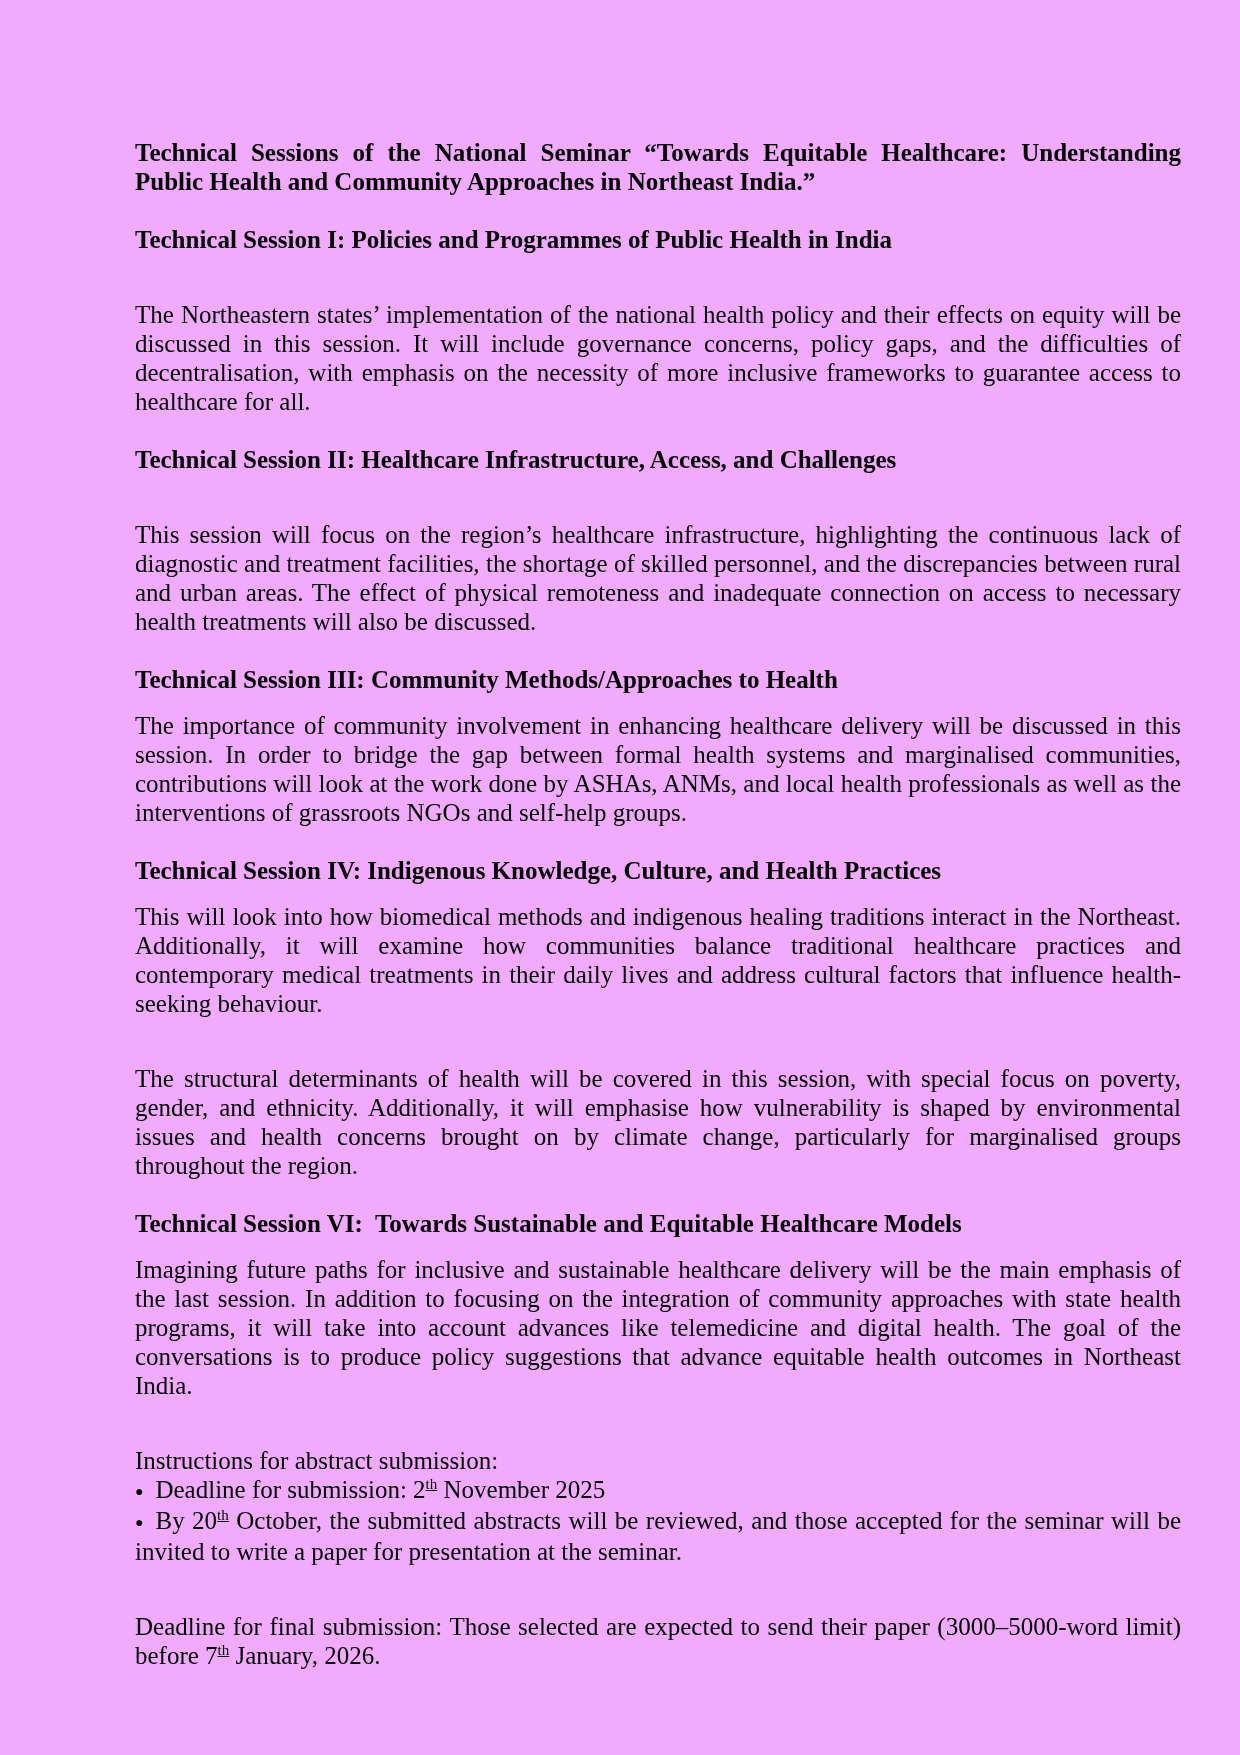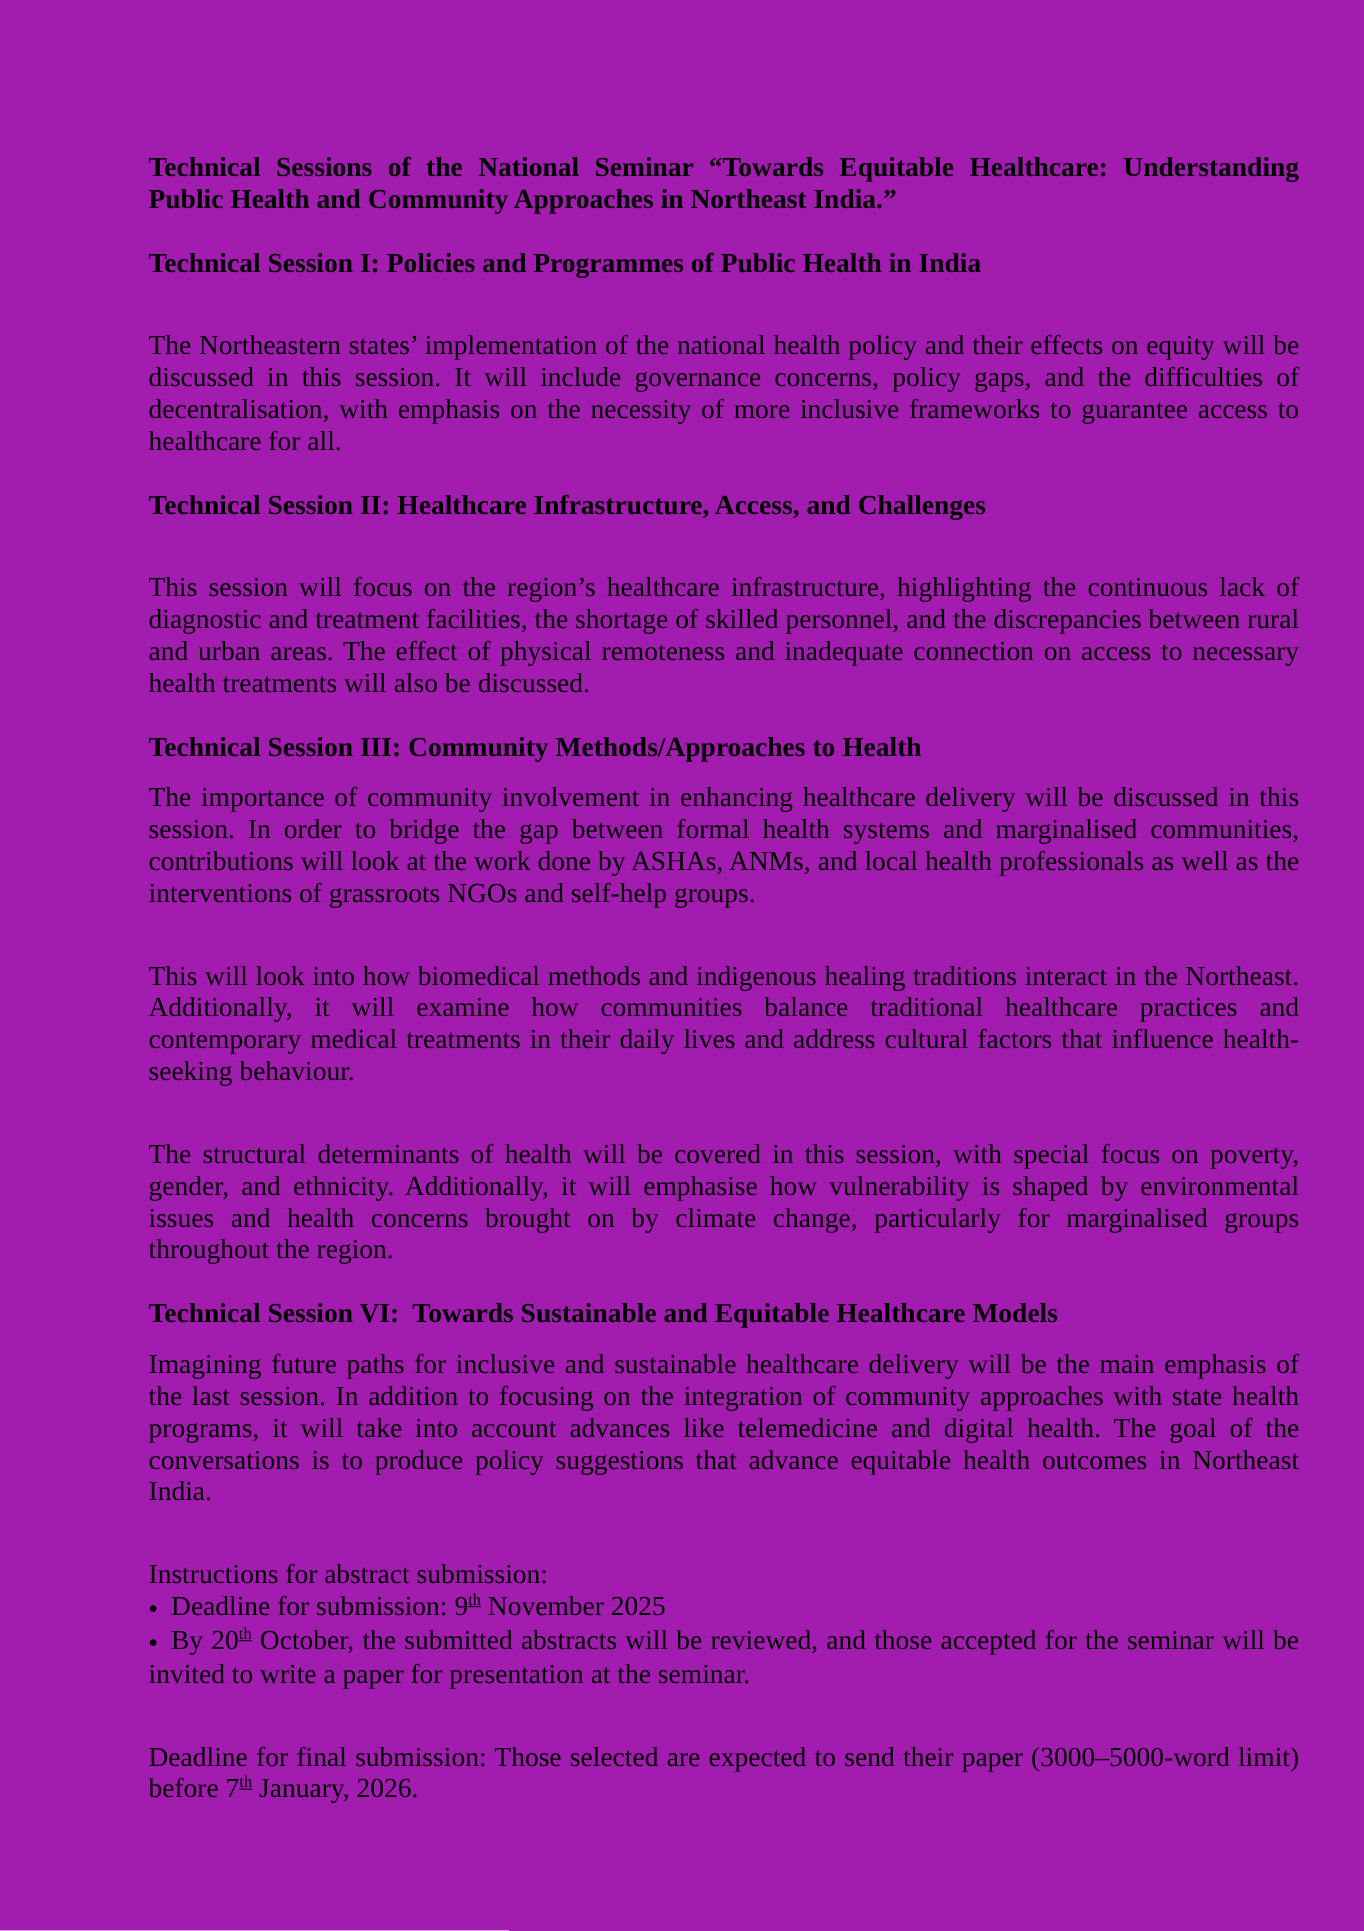--- a/index.html
+++ b/index.html
@@ -5,21 +5,21 @@
   html, body {
     margin: 0;
     padding: 0;
     background: #ffffff;
   }
   .page {
     position: relative;
     width: 1240px;
     height: 1755px;
     box-sizing: border-box;
-    background: #a21caf;
+    background: #f0abfc;
     color: #000000;
     font-family: "Liberation Serif", "DejaVu Serif", serif;
     font-size: 25px;
     line-height: 29px;
     padding: 138px 59px 0 135px;
     overflow: hidden;
   }
   .doc-title {
     font-weight: bold;
     text-align: justify;
@@ -66,35 +66,36 @@
 
   <div class="heading">Technical Session II: Healthcare Infrastructure, Access, and Challenges</div>
   <div class="spacer"></div>
   <div class="para">This session will focus on the region’s healthcare infrastructure, highlighting the continuous lack of diagnostic and treatment facilities, the shortage of skilled personnel, and the discrepancies between rural and urban areas. The effect of physical remoteness and inadequate connection on access to necessary health treatments will also be discussed.</div>
   <div class="spacer"></div>
 
   <div class="heading">Technical Session III: Community Methods/Approaches to Health</div>
   <div class="para">The importance of community involvement in enhancing healthcare delivery will be discussed in this session. In order to bridge the gap between formal health systems and marginalised communities, contributions will look at the work done by ASHAs, ANMs, and local health professionals as well as the interventions of grassroots NGOs and self-help groups.</div>
   <div class="spacer"></div>
 
+  <div class="heading">Technical Session IV: Indigenous Knowledge, Culture, and Health Practices</div>
   <div class="para">This will look into how biomedical methods and indigenous healing traditions interact in the Northeast. Additionally, it will examine how communities balance traditional healthcare practices and contemporary medical treatments in their daily lives and address cultural factors that influence health-seeking behaviour.</div>
   <div class="spacer"></div>
 
   <div class="para">The structural determinants of health will be covered in this session, with special focus on poverty, gender, and ethnicity. Additionally, it will emphasise how vulnerability is shaped by environmental issues and health concerns brought on by climate change, particularly for marginalised groups throughout the region.</div>
   <div class="spacer"></div>
 
   <div class="heading">Technical Session VI:  Towards Sustainable and Equitable Healthcare Models</div>
   <div class="para">Imagining future paths for inclusive and sustainable healthcare delivery will be the main emphasis of the last session. In addition to focusing on the integration of community approaches with state health programs, it will take into account advances like telemedicine and digital health. The goal of the conversations is to produce policy suggestions that advance equitable health outcomes in Northeast India.</div>
   <div class="spacer"></div>
 
   <div class="para">Instructions for abstract submission:</div>
 
 
   <div class="bullet-item">
-    <span class="bullet-glyph">●</span><span>Deadline for submission: 9</span><sup>th</sup><span> November 2025</span>
+    <span class="bullet-glyph">●</span><span>Deadline for submission: 2</span><sup>th</sup><span> November 2025</span>
   </div>
 
   <div class="bullet-item">
     <span class="bullet-glyph">●</span><span>By 20</span><sup>th</sup><span> October, the submitted abstracts will be reviewed, and those accepted for the seminar will be invited to write a paper for presentation at the seminar.</span>
   </div>
 
   <div class="spacer"></div>
 
   <div class="para">
     <span>Deadline for final submission: Those selected are expected to send their paper (3000–5000-word limit) before 7</span><sup>th</sup><span> January, 2026.</span>

